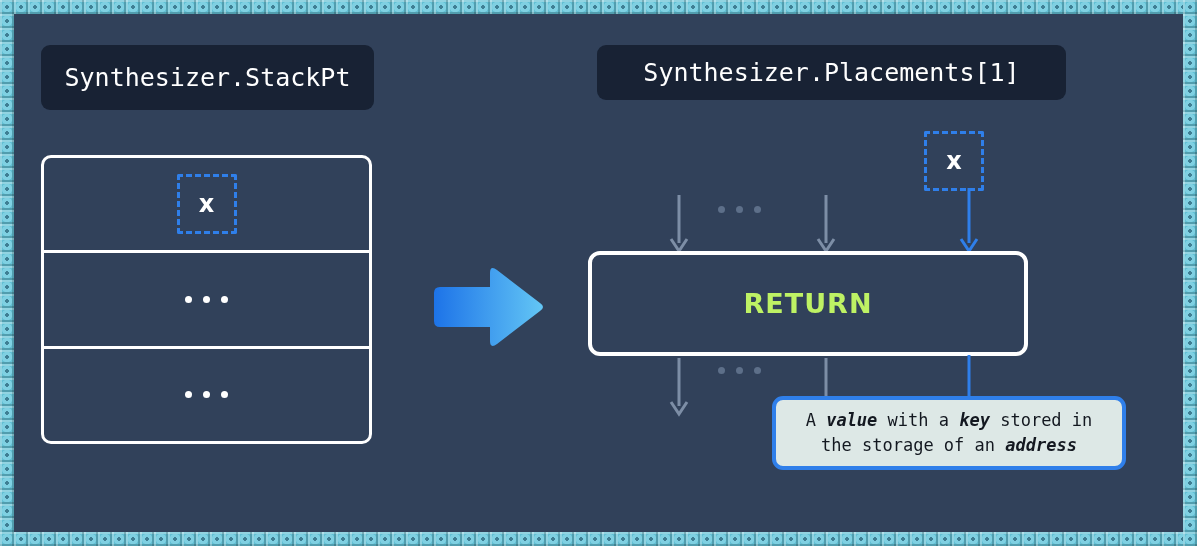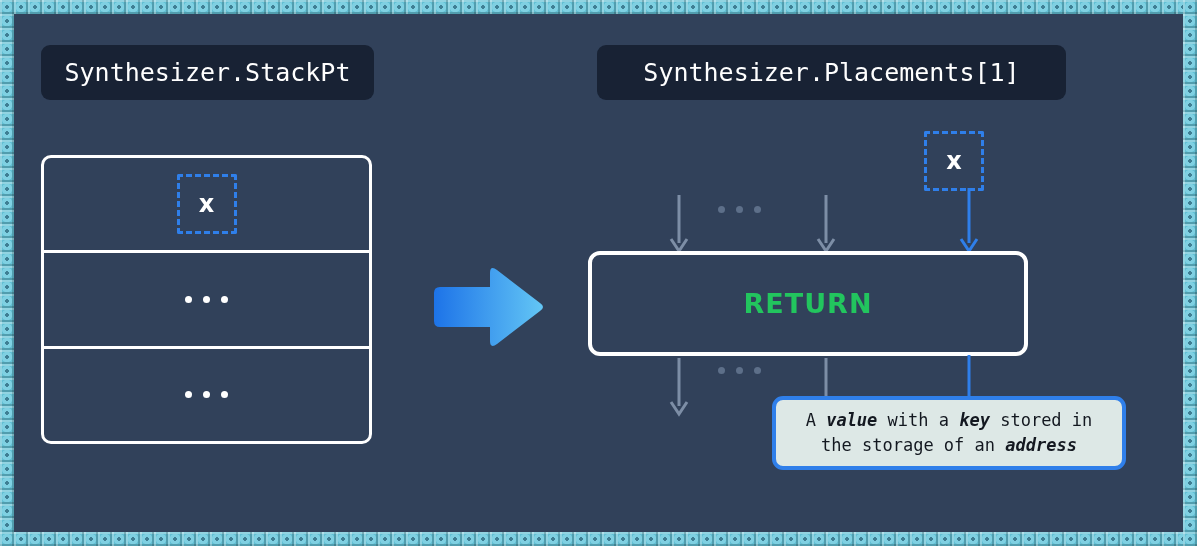--- a/index.html
+++ b/index.html
@@ -53,21 +53,21 @@
     color: #ffffff;
     border-radius: 9px;
     font-family: "DejaVu Sans Mono", monospace;
     font-size: 25px;
     letter-spacing: 0px;
     display: flex;
     align-items: center;
     justify-content: center;
     white-space: nowrap;
   }
-  #title-left  { left: 41px;  top: 45px; width: 333px; height: 55px; }
+  #title-left  { left: 41px;  top: 45px; width: 333px; height: 65px; }
   #title-right { left: 597px; top: 45px; width: 469px; height: 55px; }
 
   
   #stack-box {
     position: absolute;
     left: 41px;
     top: 155px;
     width: 331px;
     height: 289px;
     border: 3px solid #ffffff;
@@ -138,21 +138,21 @@
     left: 588px;
     top: 251px;
     width: 440px;
     height: 105px;
     border: 4px solid #ffffff;
     border-radius: 12px;
     box-sizing: border-box;
     display: flex;
     align-items: center;
     justify-content: center;
-    color: #22c55e;
+    color: #bef264;
     font-family: "DejaVu Sans", sans-serif;
     font-size: 27px;
     font-weight: bold;
     letter-spacing: 1px;
   }
 
   .arrow-svg { position: absolute; }
 
   .dots-top    { position: absolute; left: 718px; top: 206px; }
   .dots-bottom { position: absolute; left: 718px; top: 367px; }

